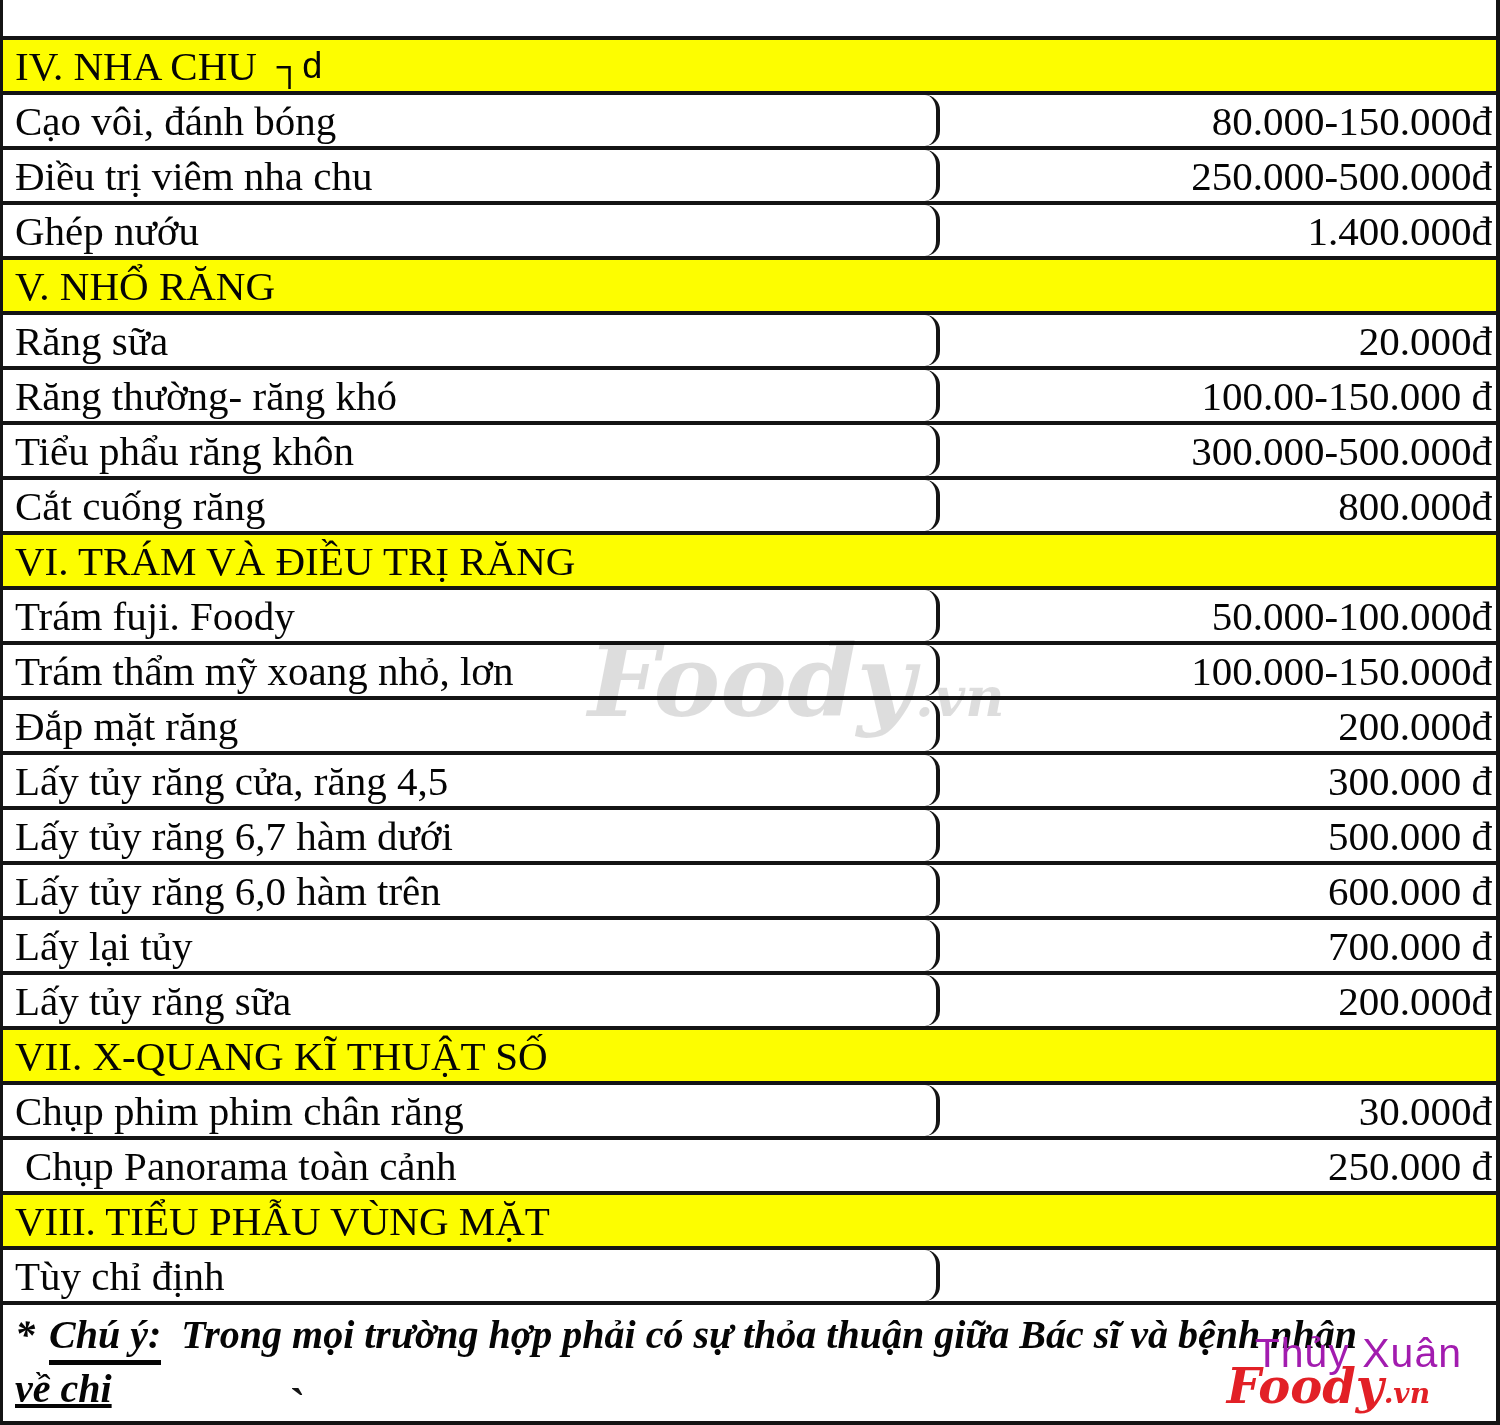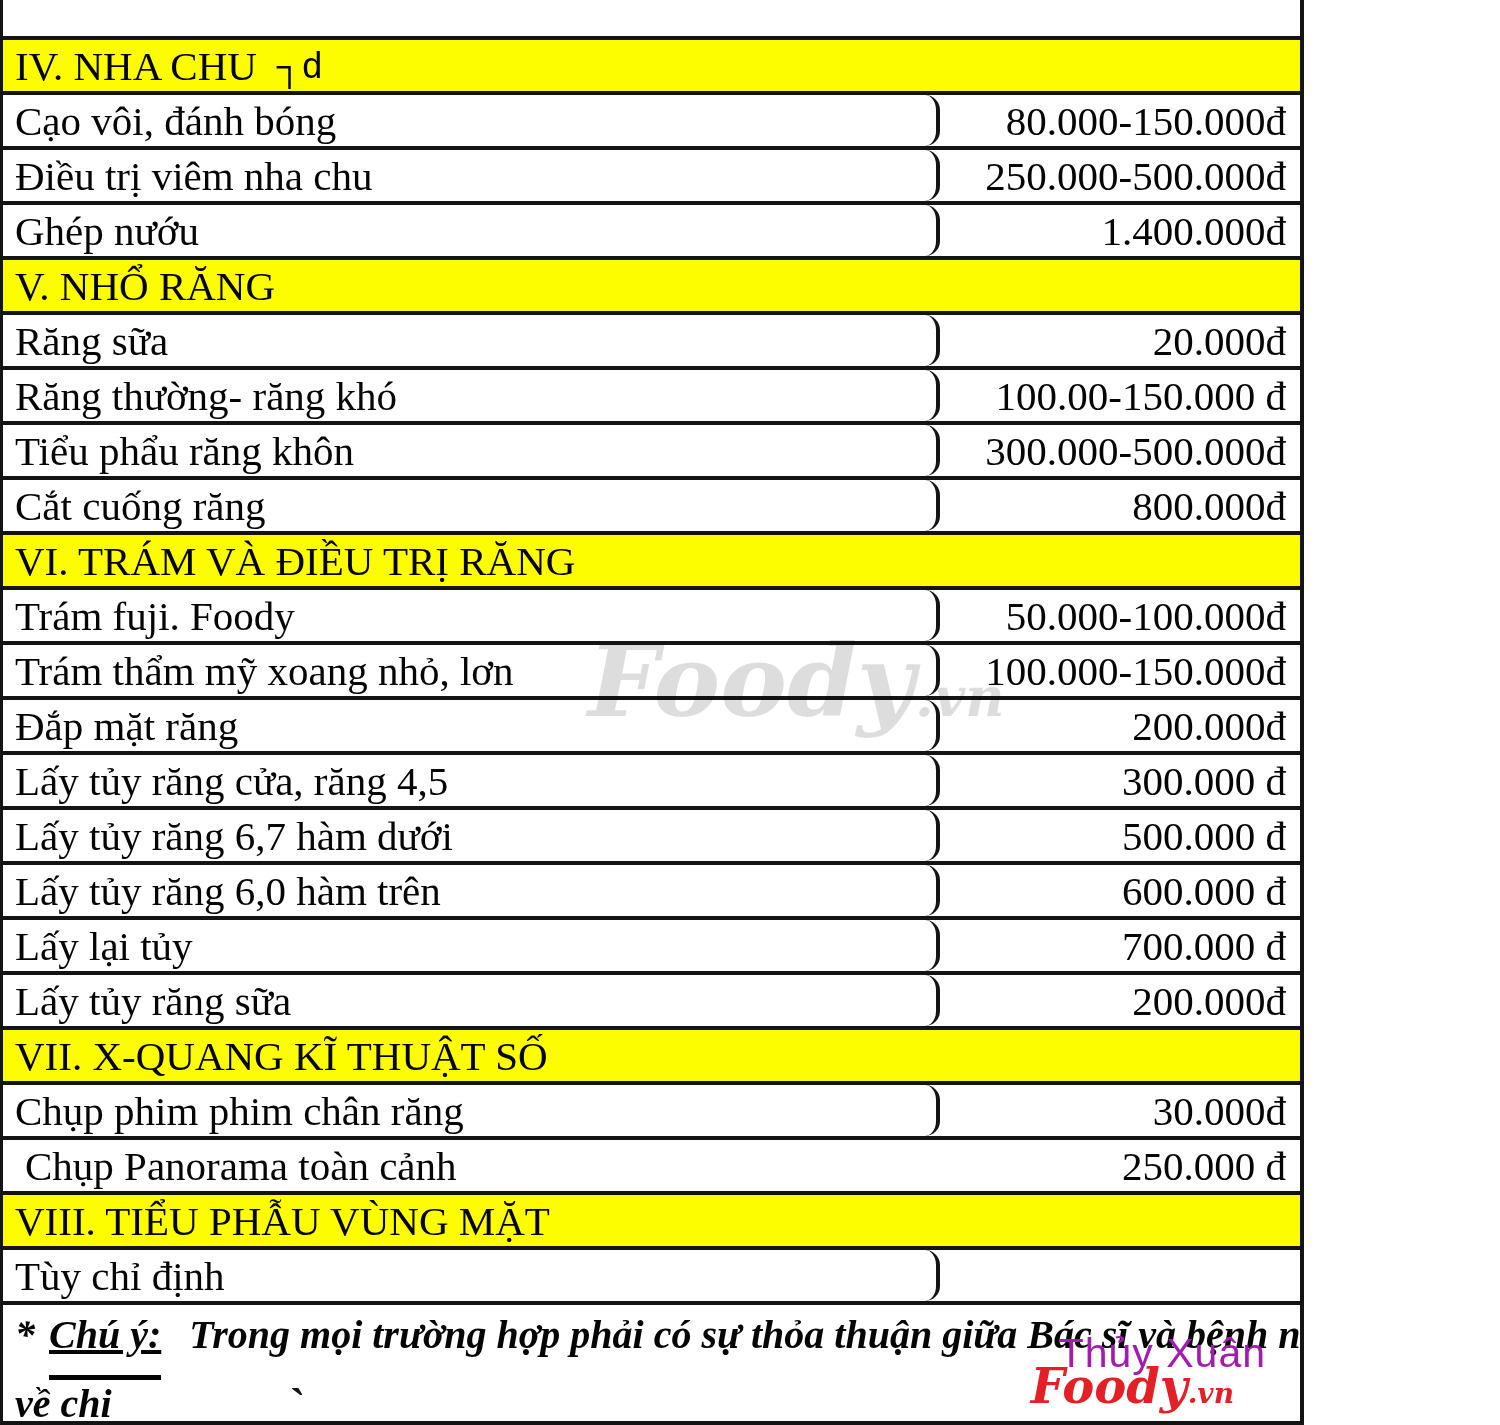--- a/index.html
+++ b/index.html
@@ -1,18 +1,18 @@
 <!DOCTYPE html>
 <html><head>
 <meta charset="utf-8">
 <style>
   html,body{margin:0;padding:0;background:#fff;}
   .sheet{
     position:relative;
-    width:1304px;height:1425px;
+    width:1500px;height:1425px;
     box-sizing:border-box;
     background:#ffffff;
     border-left:3px solid #141414;
     border-right:4px solid #141414;
     font-family:"Liberation Serif", serif;
     color:#050505;
     overflow:hidden;
   }
   .row{
     display:flex;
@@ -42,43 +42,42 @@
     border-right:4px solid #141414;
     font-size:41px;
     white-space:nowrap;
     overflow:hidden;
     border-radius:15px;
   }
   .row.full .cl{border-right:none;flex:0 0 941px;padding-left:22px;}
   .cr{
     flex:1;
     text-align:right;
-    padding-right:14px;
+    padding-right:4px;
     font-size:41px;
     white-space:nowrap;
   }
   .row.note{
     height:120px;
     display:block;
     padding:6px 10px 0 12px;
     font-size:40px;
     font-weight:bold;
     font-style:italic;
     line-height:48px;
     white-space:nowrap;
   }
   .note-marker{margin-right:14px;}
   .note-title{
     display:inline-block;
     border-bottom:5px solid #050505;
-    margin-right:28px;
-    padding-bottom:16px;
-    text-decoration:underline;
-  }
-  .note-line2{display:block;}
+    margin-right:20px;
+    padding-bottom:1px;
+  }
+  .note-line2{display:block;text-decoration:underline;}
   .wm-center{
     position:absolute;
     left:585px;top:622px;
     font-family:"DejaVu Serif", serif;
     font-style:italic;
     font-weight:bold;
     color:#000;
     opacity:0.13;
     pointer-events:none;
   }

